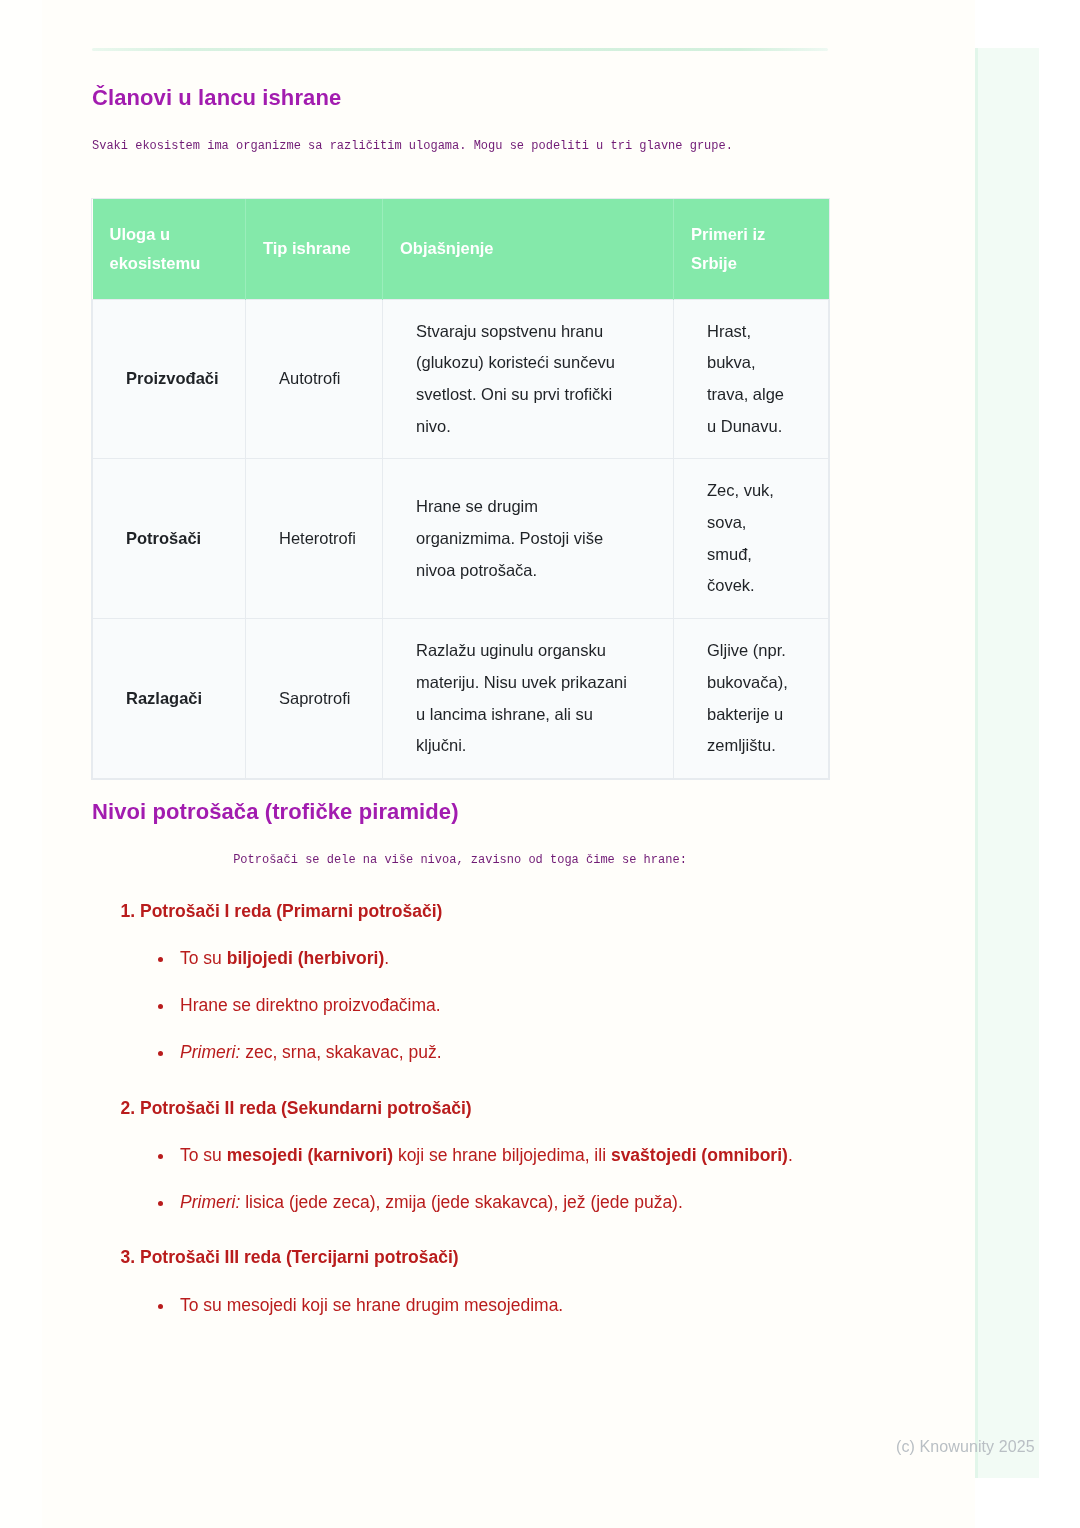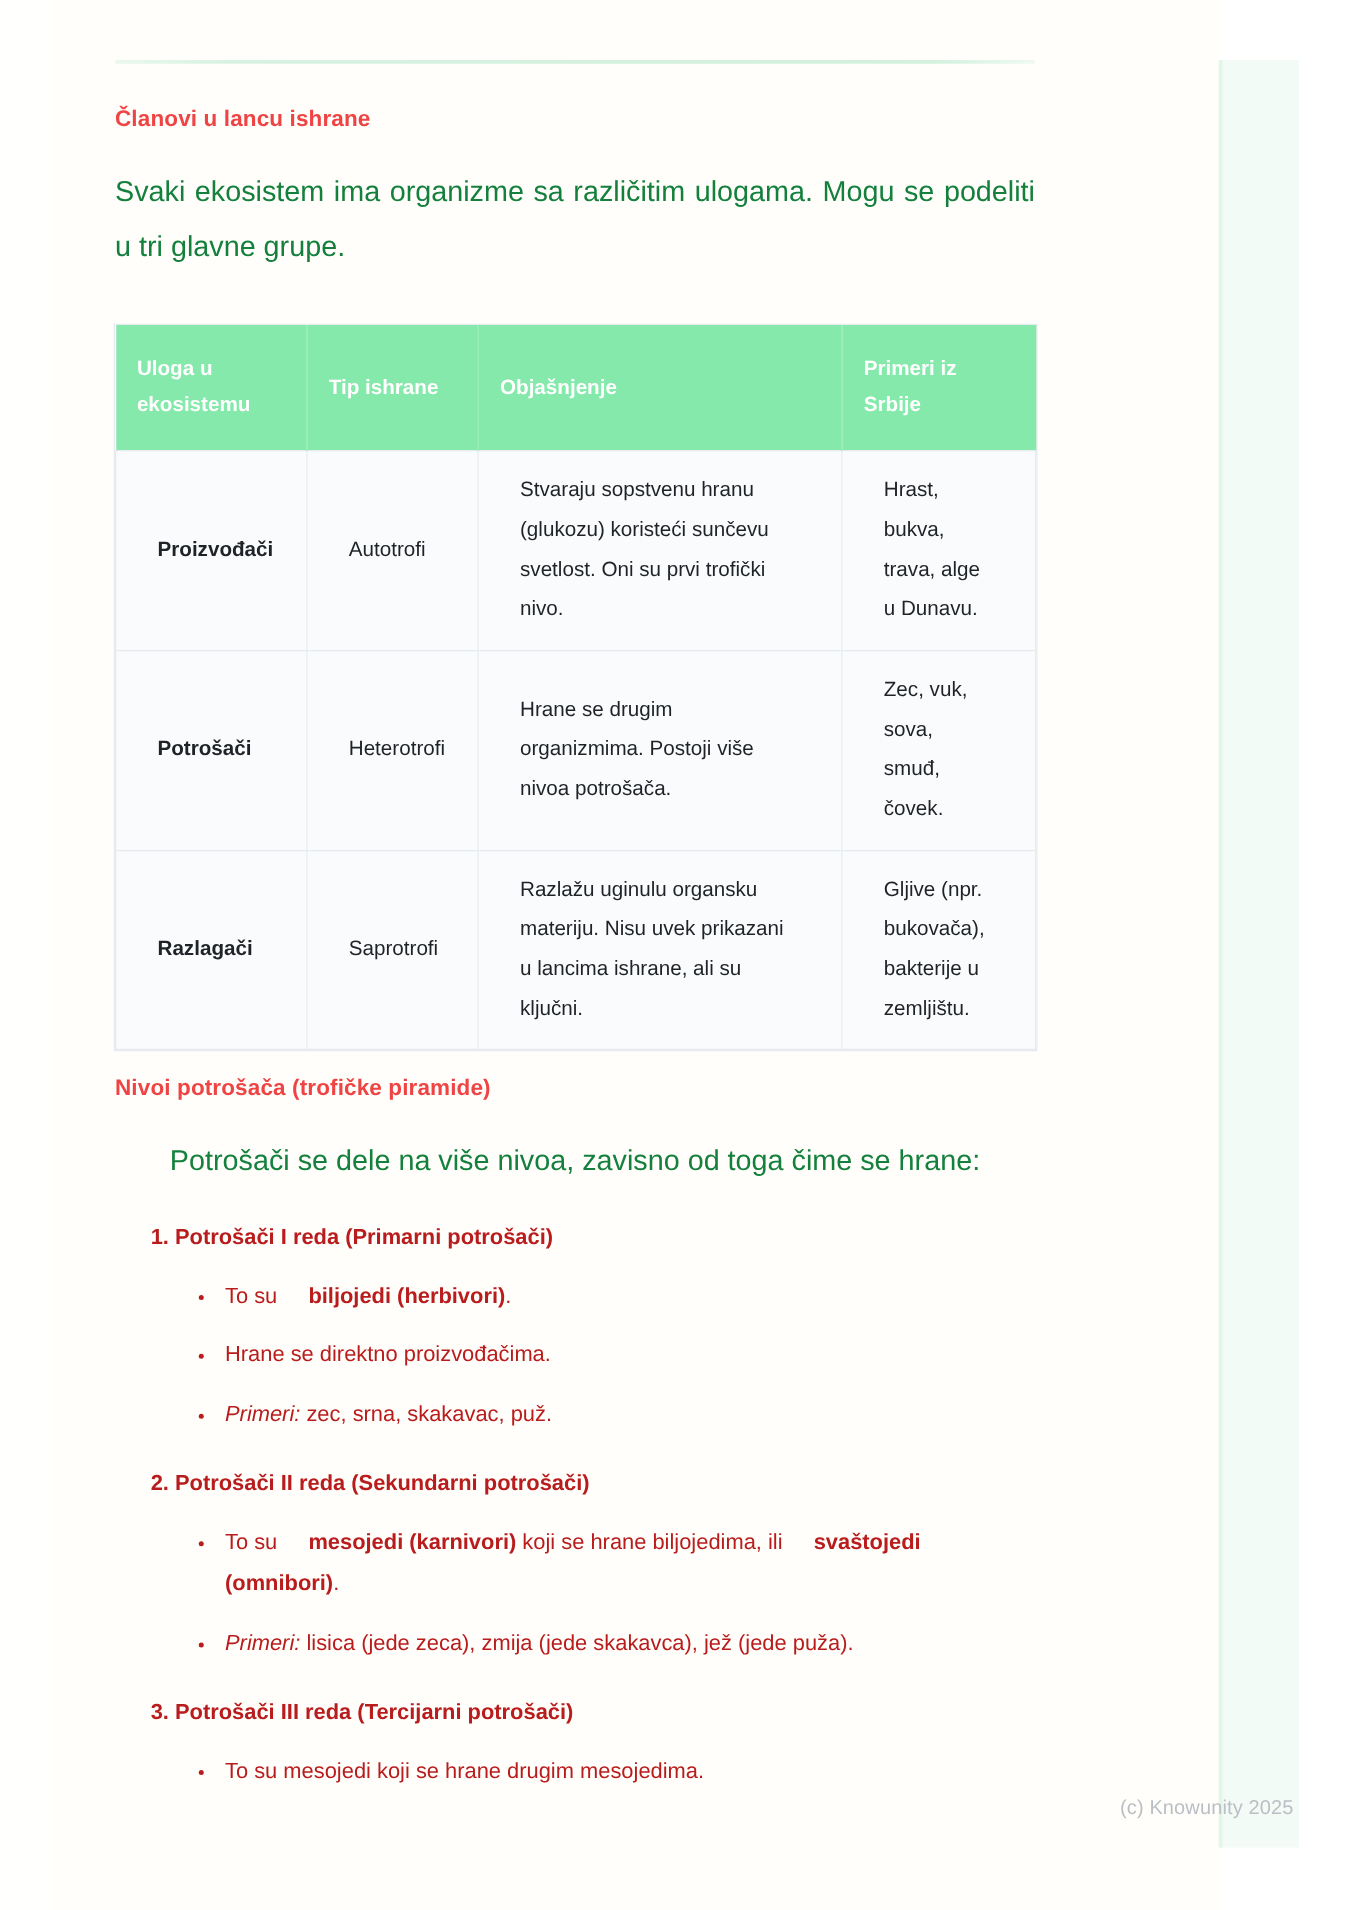--- a/index.html
+++ b/index.html
@@ -61,35 +61,36 @@
   }
 
   .top-rule {
     height: 3px;
     margin-top: 48px;
     background: linear-gradient(to right, #eaf8ee 0%, #d8f2e1 12%, #d2f0dc 88%, #eef9f2 100%);
     border-radius: 2px;
   }
 
   h1.section-title {
-    font-size: 18px;
-    font-weight: bold;
-    color: #ef4444;
+    font-size: 22px;
+    font-weight: bold;
+    color: #a21caf;
     margin: 34px 0 0 0;
     letter-spacing: 0.1px;
     line-height: 1.2;
   }
 
   p.body-text {
-    font-size: 23px;
+    font-size: 12px;
     line-height: 1.95;
-    color: #15803d;
+    color: #701a75;
     margin: 24px 0 0 0;
     text-align: justify;
     text-justify: inter-word;
+    font-family: Liberation Mono, monospace;
   }
   p.body-text.nojust { text-align: center; }
 
   
   table.info-table {
     width: 736px;
     border-collapse: collapse;
     margin-top: 40px;
     table-layout: fixed;
     box-shadow: 0 0 0 1px #e7ebef;
@@ -147,21 +148,21 @@
     list-style: disc;
   }
   ul.sub-list > li {
     font-weight: normal;
     line-height: 1.9;
     margin-top: 14px;
     padding-left: 6px;
   }
   ul.sub-list > li::marker { font-size: 15px; }
 
-  .b { font-weight: bold; margin-left: 20px; }
+  .b { font-weight: bold; }
   .i { font-style: italic; }
 
   
   .watermark {
     position: absolute;
     left: 896px;
     top: 1438px;
     font-size: 16px;
     color: #b9bfc4;
     letter-spacing: 0.1px;

